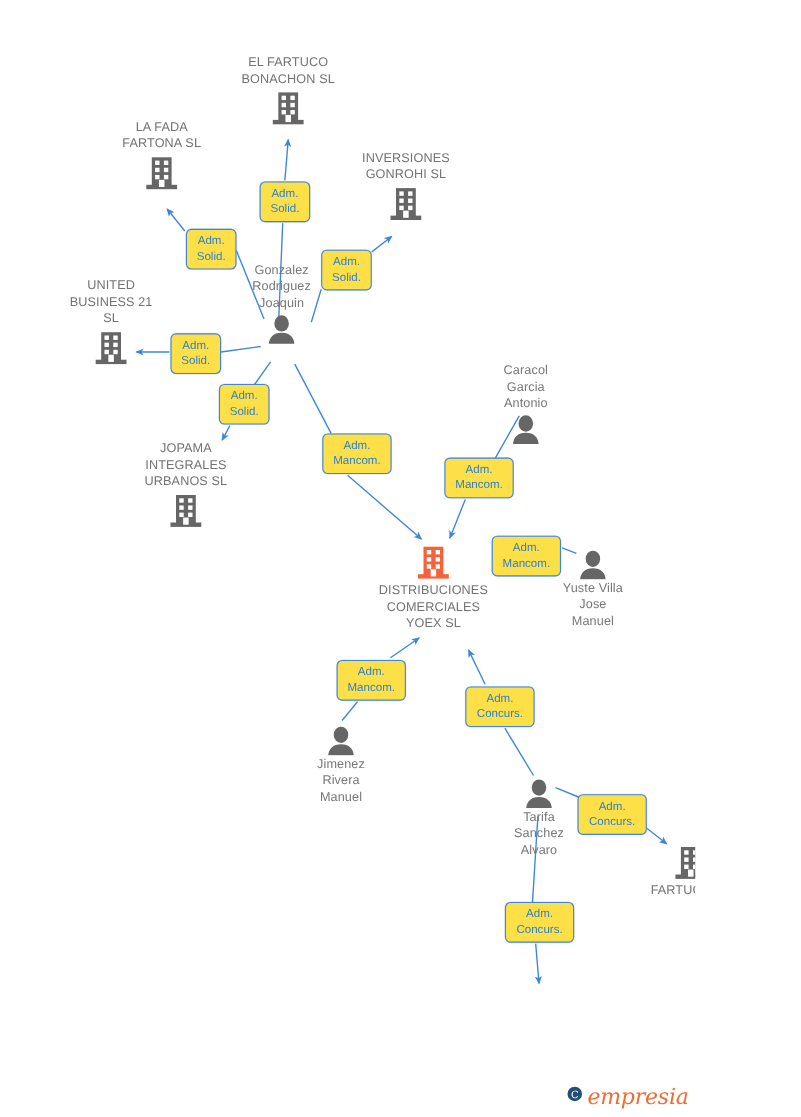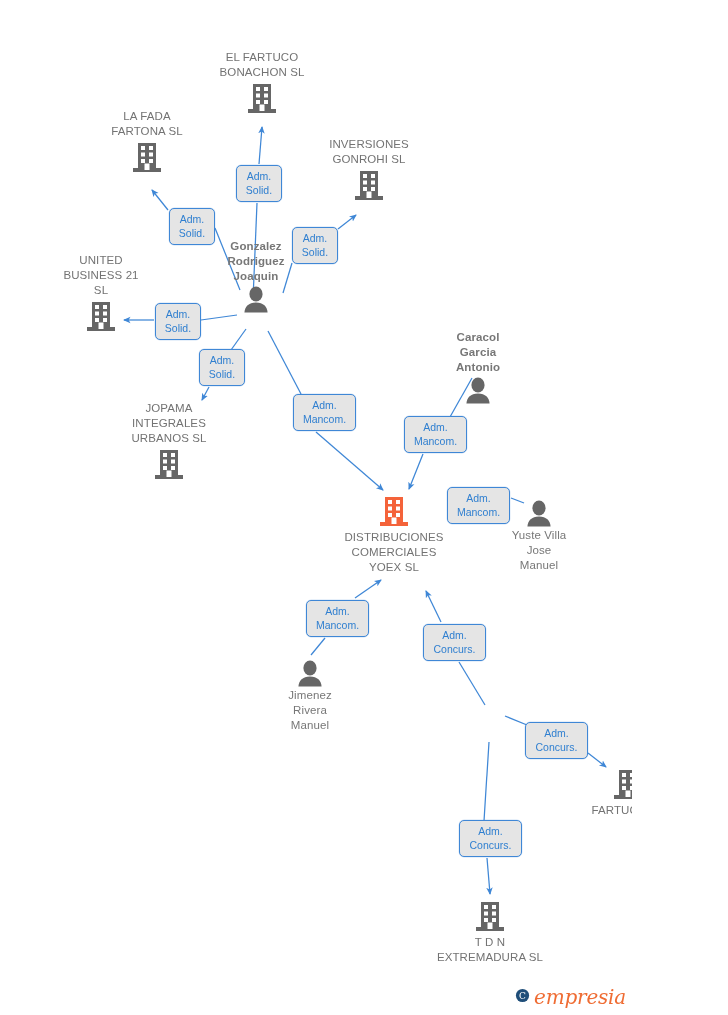--- a/index.html
+++ b/index.html
@@ -44,28 +44,28 @@
     color: #777777;
     letter-spacing: 0.1px;
     white-space: pre-line;
   }
   .node.company .caption { color: #737373; }
   .node.person  .caption { color: #777777; }
 
   .node.company-top .caption { margin-bottom: 2px; }
   .node.company-bottom .caption { margin-top: 1px; }
   .node.person-bottom .caption { margin-top: 1px; }
-  .node.person-top .caption { margin-bottom: 2px; font-weight: bold; }
+  .node.person-top .caption { margin-bottom: 2px; }
 
   .edge-label {
     position: absolute;
     box-sizing: border-box;
     border: 1.3px solid #3f87d6;
     border-radius: 5px;
-    background: #e5e5e5;
+    background: #fde047;
     color: #2f7fd0;
     font-size: 10.5px;
     line-height: 14px;
     text-align: center;
     padding: 3px 4px 4px 4px;
     white-space: pre-line;
     box-shadow: 0 0 0 0.4px rgba(63,135,214,0.25);
   }
   .wm {
     position: absolute;
@@ -282,41 +282,20 @@
         <rect x="9" y="18" width="4" height="4"></rect>
               <rect x="17" y="18" width="4" height="4"></rect>
         <rect x="12.5" y="22.5" width="5" height="6.5"></rect>
             </g>
       </g>
         </svg>
     </span>
     <span class="caption">FARTUCO SL</span>
   </div>
 
-  <div class="node company company-bottom" style="left:490px; top:900px;">
-    <span class="glyph">
-      <svg width="30" height="34" viewBox="0 0 30 34">
-          <g fill="#666666">
-        <rect x="6" y="2" width="18" height="27"></rect>
-            <rect x="1" y="27" width="28" height="4"></rect>
-        <g fill="#ffffff">
-              <rect x="9" y="5" width="4" height="4"></rect>
-              <rect x="17" y="5" width="4" height="4"></rect>
-        <rect x="9" y="11.5" width="4" height="4"></rect>
-              <rect x="17" y="11.5" width="4" height="4"></rect>
-        <rect x="9" y="18" width="4" height="4"></rect>
-              <rect x="17" y="18" width="4" height="4"></rect>
-        <rect x="12.5" y="22.5" width="5" height="6.5"></rect>
-            </g>
-      </g>
-        </svg>
-    </span>
-    <span class="caption">T D N
-EXTREMADURA SL</span>
-  </div>
 
   <div class="node person person-top" style="left:256px; top:239px;">
     <span class="caption">Gonzalez
 Rodriguez
 Joaquin</span>
     <span class="glyph">
       <svg width="30" height="27" viewBox="0 0 30 27">
           <g fill="#666666">
         <ellipse cx="15" cy="8" rx="6.6" ry="7.4"></ellipse>
         <path d="M15 16.5 C7.6 16.5 3.8 20.8 3.4 26.6 L26.6 26.6 C26.2 20.8 22.4 16.5 15 16.5 Z"></path>
@@ -360,20 +339,33 @@
         <ellipse cx="15" cy="8" rx="6.6" ry="7.4"></ellipse>
         <path d="M15 16.5 C7.6 16.5 3.8 20.8 3.4 26.6 L26.6 26.6 C26.2 20.8 22.4 16.5 15 16.5 Z"></path>
       </g>
         </svg>
     </span>
     <span class="caption">Jimenez
 Rivera
 Manuel</span>
   </div>
 
+  <div class="node person person-bottom" style="left:490px; top:708px;">
+    <span class="glyph">
+      <svg width="30" height="27" viewBox="0 0 30 27">
+          <g fill="#666666">
+        <ellipse cx="15" cy="8" rx="6.6" ry="7.4"></ellipse>
+        <path d="M15 16.5 C7.6 16.5 3.8 20.8 3.4 26.6 L26.6 26.6 C26.2 20.8 22.4 16.5 15 16.5 Z"></path>
+      </g>
+        </svg>
+    </span>
+    <span class="caption">Tarifa
+Sanchez
+Alvaro</span>
+  </div>
 
   <div class="edge-label" style="left:236px; top:165px; width:46px; height:37px;">Adm.
 Solid.</div>
   <div class="edge-label" style="left:169px; top:208px; width:46px; height:37px;">Adm.
 Solid.</div>
   <div class="edge-label" style="left:292px; top:227px; width:46px; height:37px;">Adm.
 Solid.</div>
   <div class="edge-label" style="left:155px; top:303px; width:46px; height:37px;">Adm.
 Solid.</div>
   <div class="edge-label" style="left:199px; top:349px; width:46px; height:37px;">Adm.

